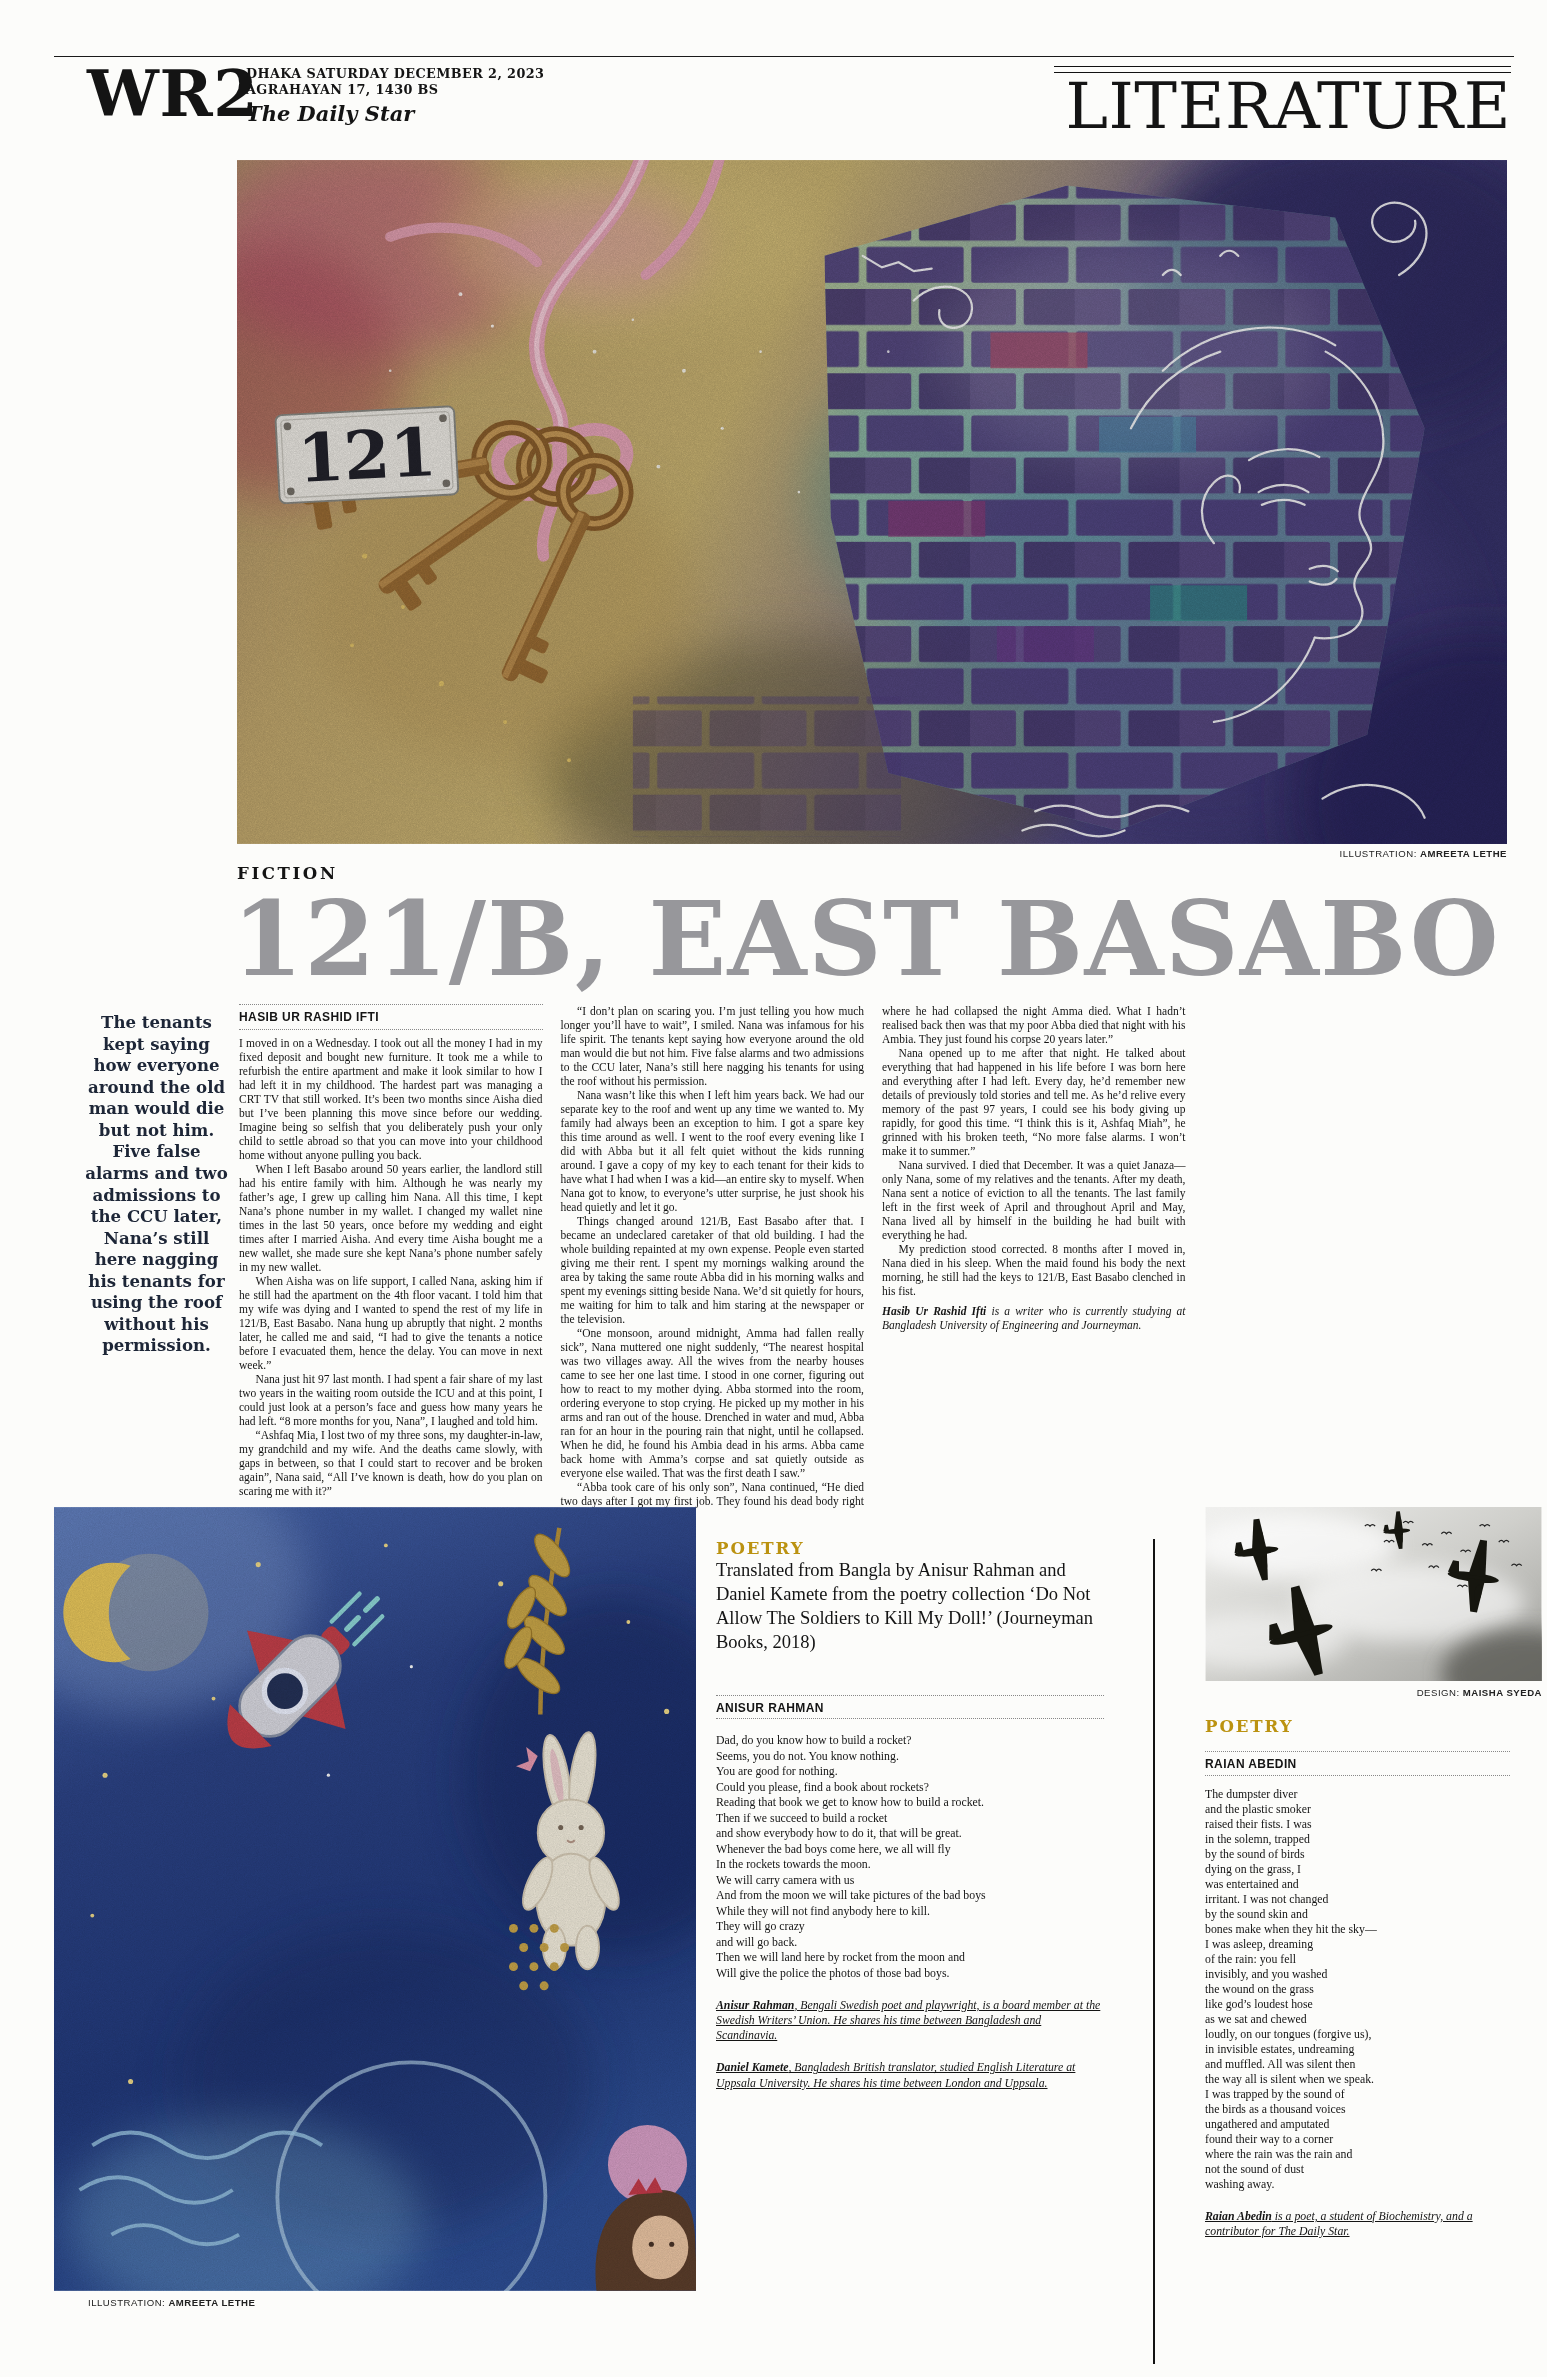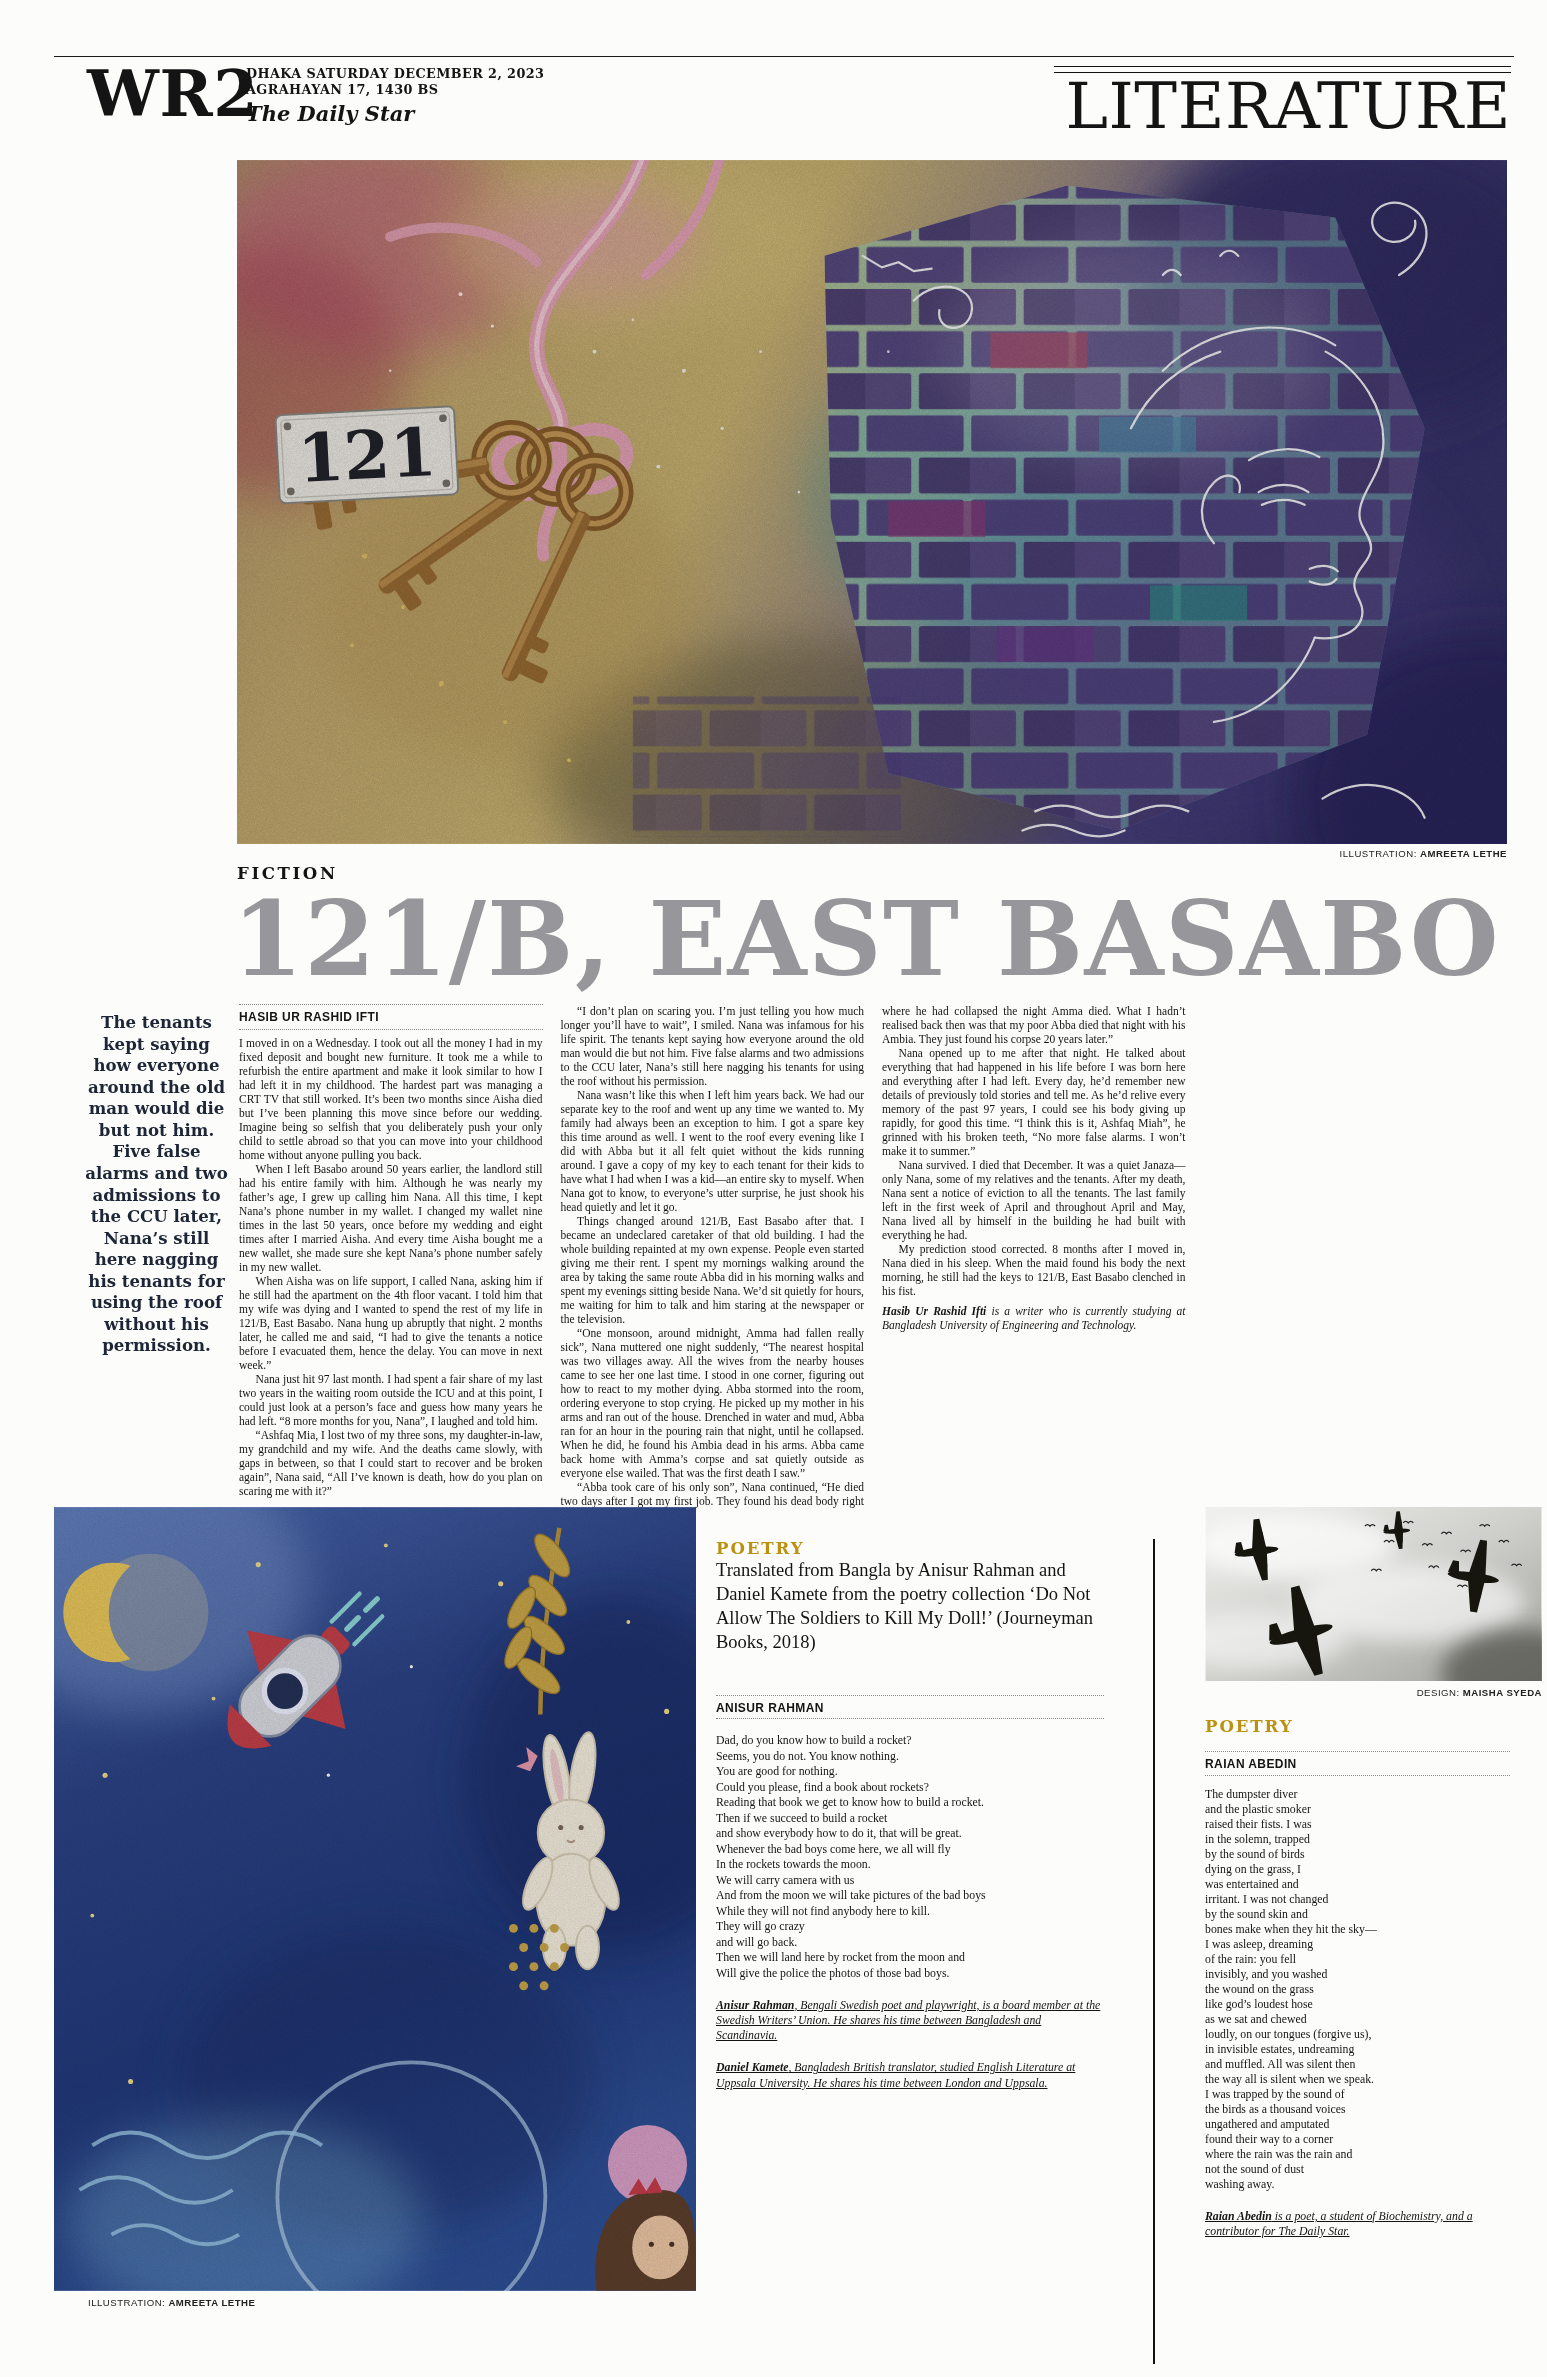--- a/index.html
+++ b/index.html
@@ -243,21 +243,21 @@
         <p class="para">“Ashfaq Mia, I lost two of my three sons, my daughter-in-law, my grandchild and my wife. And the deaths came slowly, with gaps in between, so that I could start to recover and be broken again”, Nana said, “All I’ve known is death, how do you plan on scaring me with it?”</p>
         <p class="para">“I don’t plan on scaring you. I’m just telling you how much longer you’ll have to wait”, I smiled. Nana was infamous for his life spirit. The tenants kept saying how everyone around the old man would die but not him. Five false alarms and two admissions to the CCU later, Nana’s still here nagging his tenants for using the roof without his permission.</p>
         <p class="para">Nana wasn’t like this when I left him years back. We had our separate key to the roof and went up any time we wanted to. My family had always been an exception to him. I got a spare key this time around as well. I went to the roof every evening like I did with Abba but it all felt quiet without the kids running around. I gave a copy of my key to each tenant for their kids to have what I had when I was a kid—an entire sky to myself. When Nana got to know, to everyone’s utter surprise, he just shook his head quietly and let it go.</p>
         <p class="para">Things changed around 121/B, East Basabo after that. I became an undeclared caretaker of that old building. I had the whole building repainted at my own expense. People even started giving me their rent. I spent my mornings walking around the area by taking the same route Abba did in his morning walks and spent my evenings sitting beside Nana. We’d sit quietly for hours, me waiting for him to talk and him staring at the newspaper or the television.</p>
         <p class="para">“One monsoon, around midnight, Amma had fallen really sick”, Nana muttered one night suddenly, “The nearest hospital was two villages away. All the wives from the nearby houses came to see her one last time. I stood in one corner, figuring out how to react to my mother dying. Abba stormed into the room, ordering everyone to stop crying. He picked up my mother in his arms and ran out of the house. Drenched in water and mud, Abba ran for an hour in the pouring rain that night, until he collapsed. When he did, he found his Ambia dead in his arms. Abba came back home with Amma’s corpse and sat quietly outside as everyone else wailed. That was the first death I saw.”</p>
         <p class="para">“Abba took care of his only son”, Nana continued, “He died two days after I got my first job. They found his dead body right where he had collapsed the night Amma died. What I hadn’t realised back then was that my poor Abba died that night with his Ambia. They just found his corpse 20 years later.”</p>
         <p class="para">Nana opened up to me after that night. He talked about everything that had happened in his life before I was born here and everything after I had left. Every day, he’d remember new details of previously told stories and tell me. As he’d relive every memory of the past 97 years, I could see his body giving up rapidly, for good this time. “I think this is it, Ashfaq Miah”, he grinned with his broken teeth, “No more false alarms. I won’t make it to summer.”</p>
         <p class="para">Nana survived. I died that December. It was a quiet Janaza—only Nana, some of my relatives and the tenants. After my death, Nana sent a notice of eviction to all the tenants. The last family left in the first week of April and throughout April and May, Nana lived all by himself in the building he had built with everything he had.</p>
         <p class="para">My prediction stood corrected. 8 months after I moved in, Nana died in his sleep. When the maid found his body the next morning, he still had the keys to 121/B, East Basabo clenched in his fist.</p>
       </div>
-    <p class="story-bio"><b>Hasib Ur Rashid Ifti</b><span> is a writer who is currently studying at Bangladesh University of Engineering and Technology.</span></p>
+    <p class="story-bio"><b>Hasib Ur Rashid Ifti</b><span> is a writer who is currently studying at Bangladesh University of Engineering and Journeyman.</span></p>
   </section>
 
   <figure class="bottom-illo">
     <svg viewBox="0 0 1006 1228">
       <defs>
         <linearGradient id="bg2" x1="0" y1="0" x2="0.3" y2="1">
           <stop offset="0" stop-color="#4a69b0"></stop>
             <stop offset="0.35" stop-color="#2c4386"></stop>
           <stop offset="0.7" stop-color="#223a7c"></stop>
             <stop offset="1" stop-color="#2e4f96"></stop>

